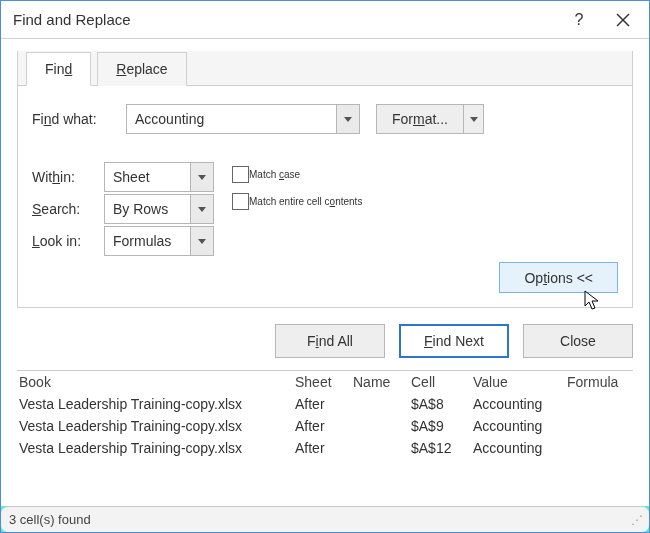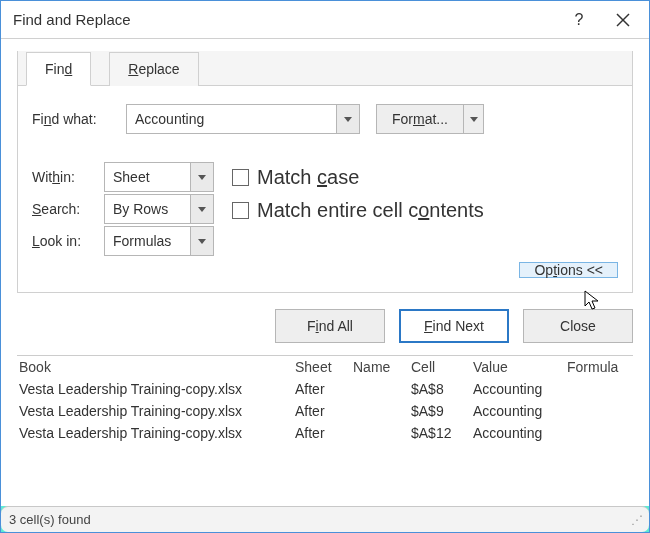--- a/index.html
+++ b/index.html
@@ -62,21 +62,21 @@
   }
   .tab {
     padding: 8px 18px;
     border: 1px solid #d0d0d0;
     border-bottom: none;
     background: #f5f5f5;
     position: relative;
     top: 1px;
     font-size: 14px;
     color: #333;
-    margin-right: 18px;
+    margin-right: 6px;
   }
   .tab.active {
     background: #fff;
     border-bottom: 1px solid #fff;
   }
   .tab .ul { text-decoration: underline; }
   .tabbody {
     background: #fff;
     padding: 18px 14px 14px 14px;
   }
@@ -169,37 +169,36 @@
   .optcol1 .row { margin-bottom: 0; }
   .optcol2 {
     display: flex;
     flex-direction: column;
     gap: 10px;
     padding-top: 4px;
   }
   .checkrow {
     display: flex;
     align-items: center;
-    gap: 8px;
-    font-size: 20px;
+    font-size: 10px;
   }
   .cb {
     width: 17px;
     height: 17px;
     border: 1px solid #666;
     background: #fff;
   }
   .optbtn-row {
     display: flex;
     justify-content: flex-end;
     margin-top: 6px;
   }
   .optbtn {
-    height: 16px;
-    padding: 0 14px;
+    height: 31px;
+    padding: 0 24px;
     border: 1px solid #7ab5e4;
     background: #e5f1fb;
     display: flex;
     align-items: center;
     font-size: 14px;
   }
   .actionrow {
     display: flex;
     justify-content: flex-end;
     gap: 14px;

